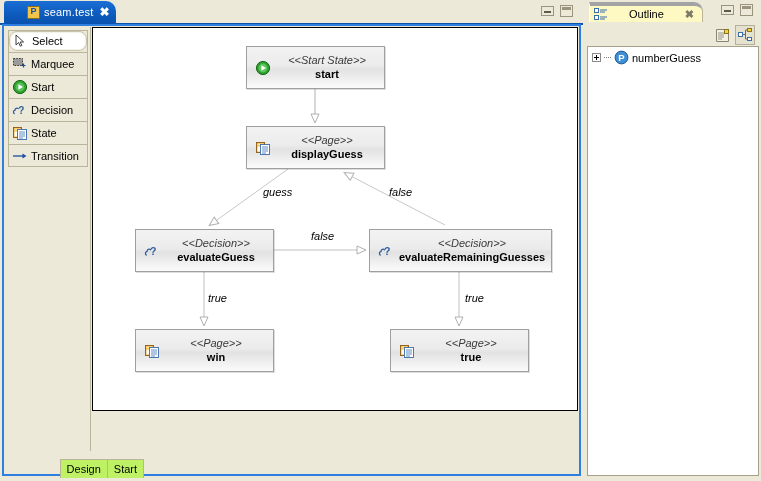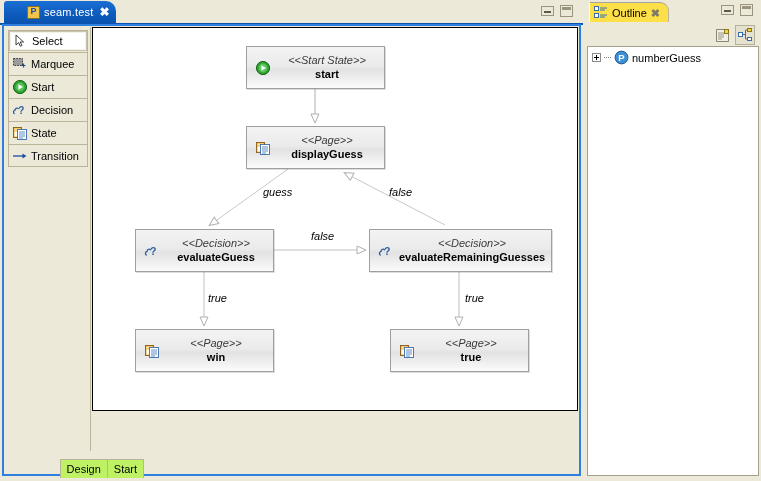--- a/index.html
+++ b/index.html
@@ -153,20 +153,21 @@
   .pal-item {
     height: 20px;
     display: flex;
     align-items: center;
     gap: 3px;
     padding-left: 3px;
     box-sizing: border-box;
     font-size: 11px;
     color: #000;
     cursor: default;
+    border-radius: 8px;
   }
   .pal-item.selected {
     background: #ffffff;
     border: 1px solid #c8c4ae;
     box-shadow: inset 0 0 0 1px #f4f2e6;
     box-sizing: border-box;
   }
   .pal-sep {
     height: 1px;
     background: #b9b49a;
@@ -264,23 +265,23 @@
     position: absolute;
     left: 0; top: 0; width: 176px; height: 22px;
   }
   #outline-tab {
     position: absolute;
     left: 4px; top: 2px;
     height: 20px;
     padding: 0 8px 0 4px;
     display: flex;
     align-items: center;
-    gap: 4px;
-    background: #fde047;
-    border-top: 1px solid #a3a3a3;
+    gap: 21px;
+    background: #fef9c3;
+    border-top: 4px solid #a3a3a3;
     border-left: 1px solid #ffffff;
     border-right: 1px solid #b9b49a;
     border-top-right-radius: 9px;
     box-sizing: border-box;
     font-size: 11px;
   }
   #outline-winbtns { right: 8px; top: 4px; }
 
   .icon-outline {
     width: 14px; height: 13px;

